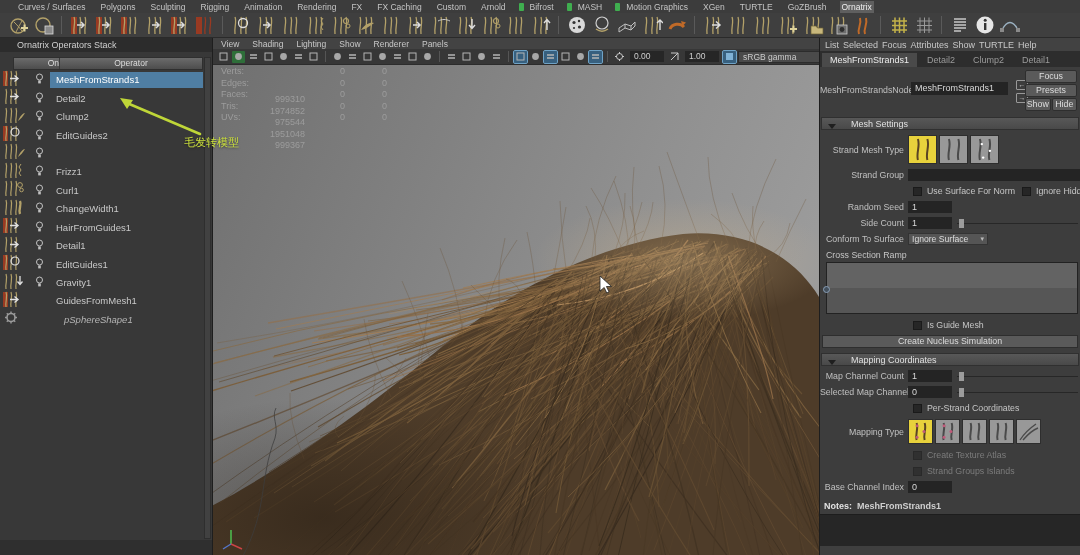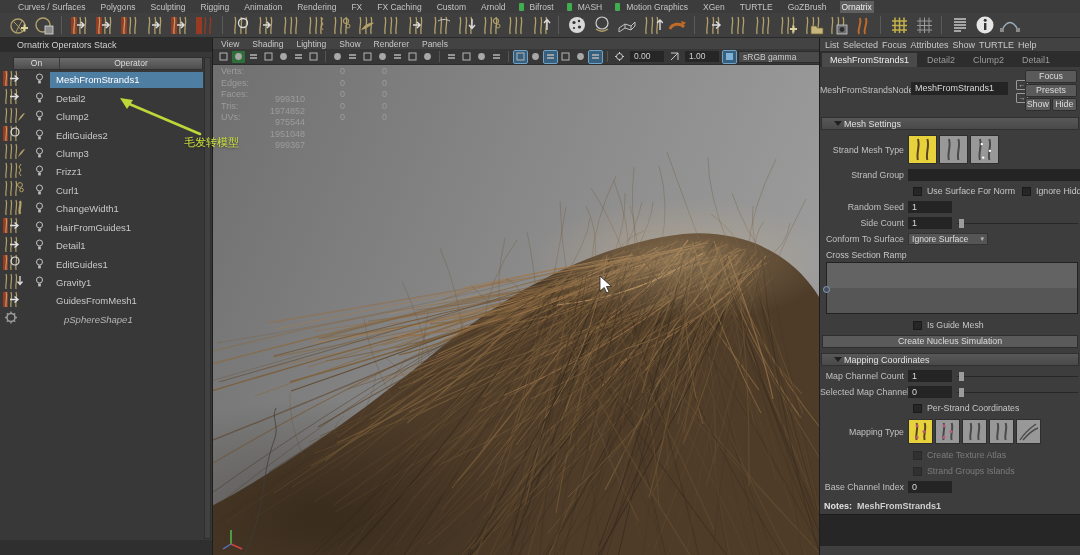--- a/index.html
+++ b/index.html
@@ -20,21 +20,21 @@
   .shelf-icon { width:25px; height:23px; display:flex; align-items:center; justify-content:center; flex:0 0 auto; }
   .shelf-sep { width:1px; height:18px; background:#5a5a5a; margin:0 5px; flex:0 0 auto; }
 
   
   #stack-panel { position:absolute; left:0; top:38px; width:213px; height:517px; background:#383838;
     border-right:1px solid #1e1e1e; overflow:hidden; }
   #stack-title { height:14px; background:#2c2c2c; color:#cfcfcf; font-size:9px;
     line-height:14px; padding-left:17px; }
   #stack-header { position:absolute; left:13px; right:9px; top:19px; height:13px; display:flex;
     background:linear-gradient(#6b6b6b,#4d4d4d); border:1px solid #2f2f2f; }
-  #stack-header .h-on { width:46px; text-align:center; font-size:8.5px; color:#ddd; line-height:11px; border-right:1px solid #3a3a3a; }
+  #stack-header .h-on { width:46px; text-align:right; font-size:8.5px; color:#ddd; line-height:11px; border-right:1px solid #3a3a3a; }
   #stack-header .h-op { flex:1; text-align:center; font-size:8.5px; color:#ddd; line-height:11px; }
   #stack-rows { position:absolute; left:0; right:9px; top:33px; }
   .op-row { display:flex; align-items:center; height:18.45px; }
   .op-icon { width:28px; padding-left:2px; flex:0 0 auto; }
   .op-on { width:22px; display:flex; justify-content:center; flex:0 0 auto; }
   .op-label { flex:1; height:16px; line-height:16px; padding-left:6px; font-size:9.5px; color:#c9c9c9;
     white-space:nowrap; overflow:hidden; }
   .op-row.selected .op-label { background:#4f7ea3; color:#fff; }
   .op-label.italic { font-style:italic; color:#b5b5b5; padding-left:14px; }
   .on-bar { width:2px; height:9px; background:#dedede; }
@@ -84,21 +84,21 @@
     color:#d8d8d8; font-size:9px; line-height:13px; padding-left:4px; }
   .swap-ico { position:absolute; left:196px; width:12px; height:10px; border:1px solid #999; border-radius:1px;
     color:#ccc; font-size:7px; line-height:8px; text-align:center; }
   #ae-buttons { position:absolute; right:3px; top:3px; width:52px; }
   .ae-btn { height:13px; background:#5a5a5a; border:1px solid #2e2e2e; border-radius:2px; color:#ddd;
     font-size:8.8px; text-align:center; line-height:11px; margin-bottom:1px; }
   #ae-showhide { display:flex; gap:1px; }
   #ae-showhide .ae-btn { flex:1; }
 
   .ae-section-hdr { height:13px; background:linear-gradient(#585858,#494949); border:1px solid #303030;
-    display:flex; align-items:center; padding-left:12px; gap:2px; margin:2px 1px 2px 1px; flex:0 0 auto; }
+    display:flex; align-items:flex-end; padding-left:6px; gap:15px; margin:2px 1px 2px 1px; flex:0 0 auto; }
   .ae-section-hdr .tri { width:0; height:0; border-left:4px solid transparent; border-right:4px solid transparent;
     border-top:5px solid #1f1f1f; }
   .ae-section-hdr span.sec-title { font-size:9px; color:#e0e0e0; }
 
   .ae-row { display:flex; align-items:center; height:13px; margin:1.5px 0; flex:0 0 auto; }
   .ae-label { width:88px; text-align:right; padding-right:4px; font-size:8.8px; color:#c0c0c0; white-space:nowrap; flex:0 0 auto; }
   .ae-field { width:44px; height:12px; background:#242424; color:#d8d8d8; font-size:9px; line-height:12px; padding-left:4px; flex:0 0 auto; }
   .ae-field.wide { width:172px; }
   .ae-slider { flex:1; height:12px; position:relative; margin-left:5px; }
   .ae-slider .track { position:absolute; left:0; right:2px; top:5.5px; height:1.5px; background:#272727; }
@@ -457,21 +457,20 @@
           <span class="op-icon"><svg width="24" height="17" viewBox="0 0 24 17">
               <path d="M4,16 C3,10 6,6 4,1 M9,16 C8,10 11,6 9,1 M14,16 C13,10 16,6 14,1" stroke="#b3a169" fill="none" stroke-width="1.2"></path>
               <path d="M16,14 C18,9 21,6 23,6 C21,9 19,12 16,14 Z" fill="#b3a169"></path>
             </svg></span>
           <span class="op-on">
             <span><svg width="9" height="12" viewBox="0 0 9 12">
                 <circle cx="4.5" cy="4" r="3" fill="none" stroke="#c2c2c2" stroke-width="1"></circle>
                 <rect x="3.2" y="7.4" width="2.6" height="3" fill="#c2c2c2"></rect>
               </svg></span>
           </span>
-          <span class="op-label">Clump3</span>
         </div>
         <div class="op-row">
           <span class="op-icon"><svg width="24" height="17" viewBox="0 0 24 17">
               <path d="M4,16 C3,10 6,6 4,1 M9,16 C8,10 11,6 9,1 M14,16 C13,10 16,6 14,1" stroke="#b3a169" fill="none" stroke-width="1.2"></path>
               <path d="M19,2 l-2,3 2,3 -2,3 2,3" stroke="#b3a169" stroke-width="1" fill="none"></path>
             </svg></span>
           <span class="op-on">
             <span><svg width="9" height="12" viewBox="0 0 9 12">
                 <circle cx="4.5" cy="4" r="3" fill="none" stroke="#c2c2c2" stroke-width="1"></circle>
                 <rect x="3.2" y="7.4" width="2.6" height="3" fill="#c2c2c2"></rect>

